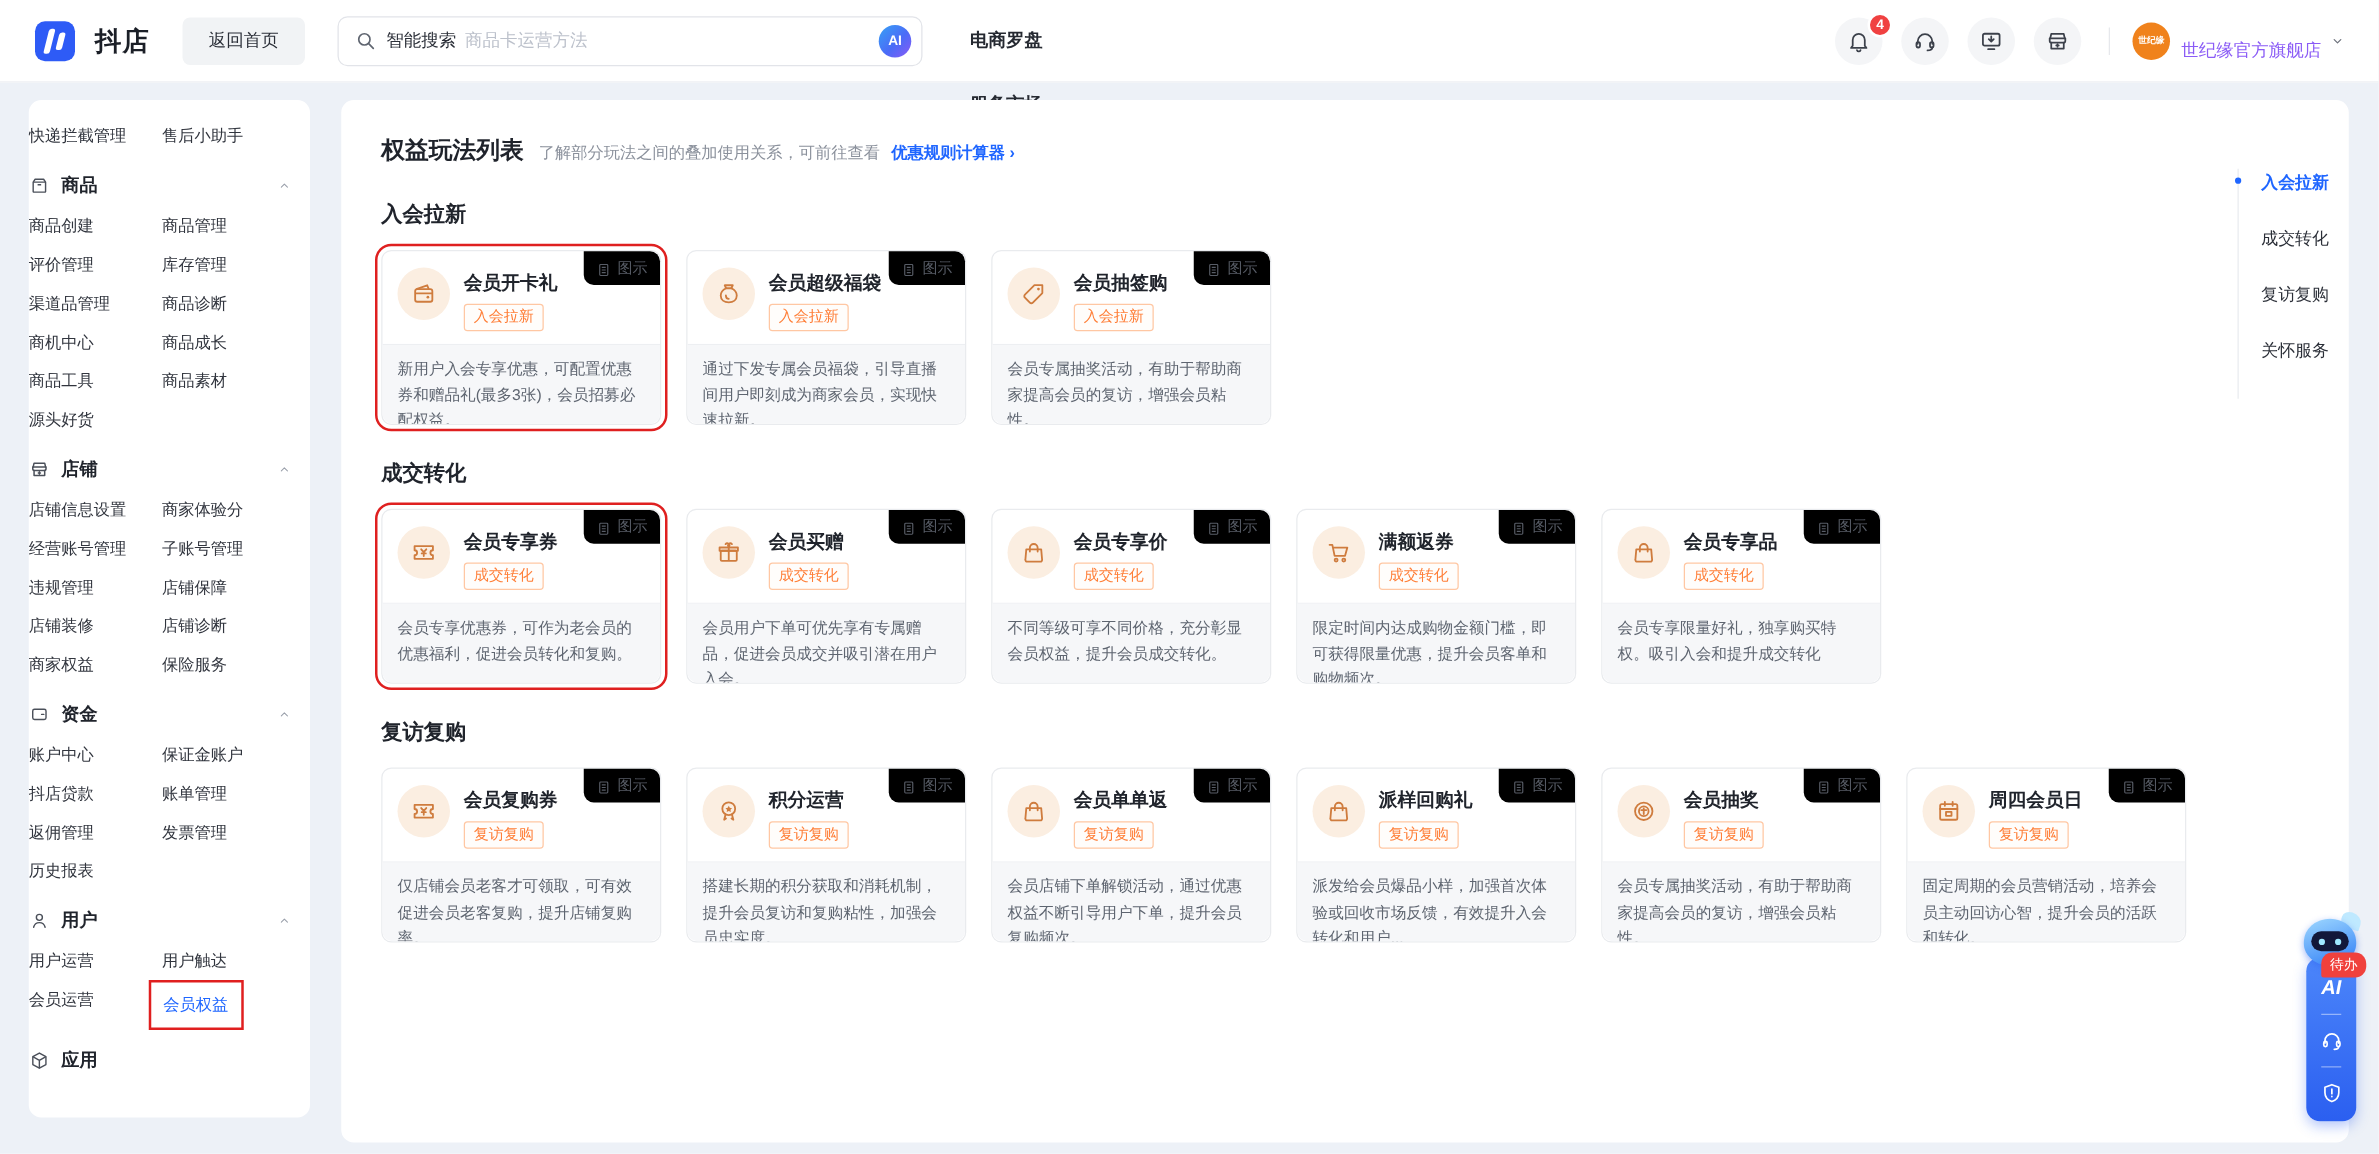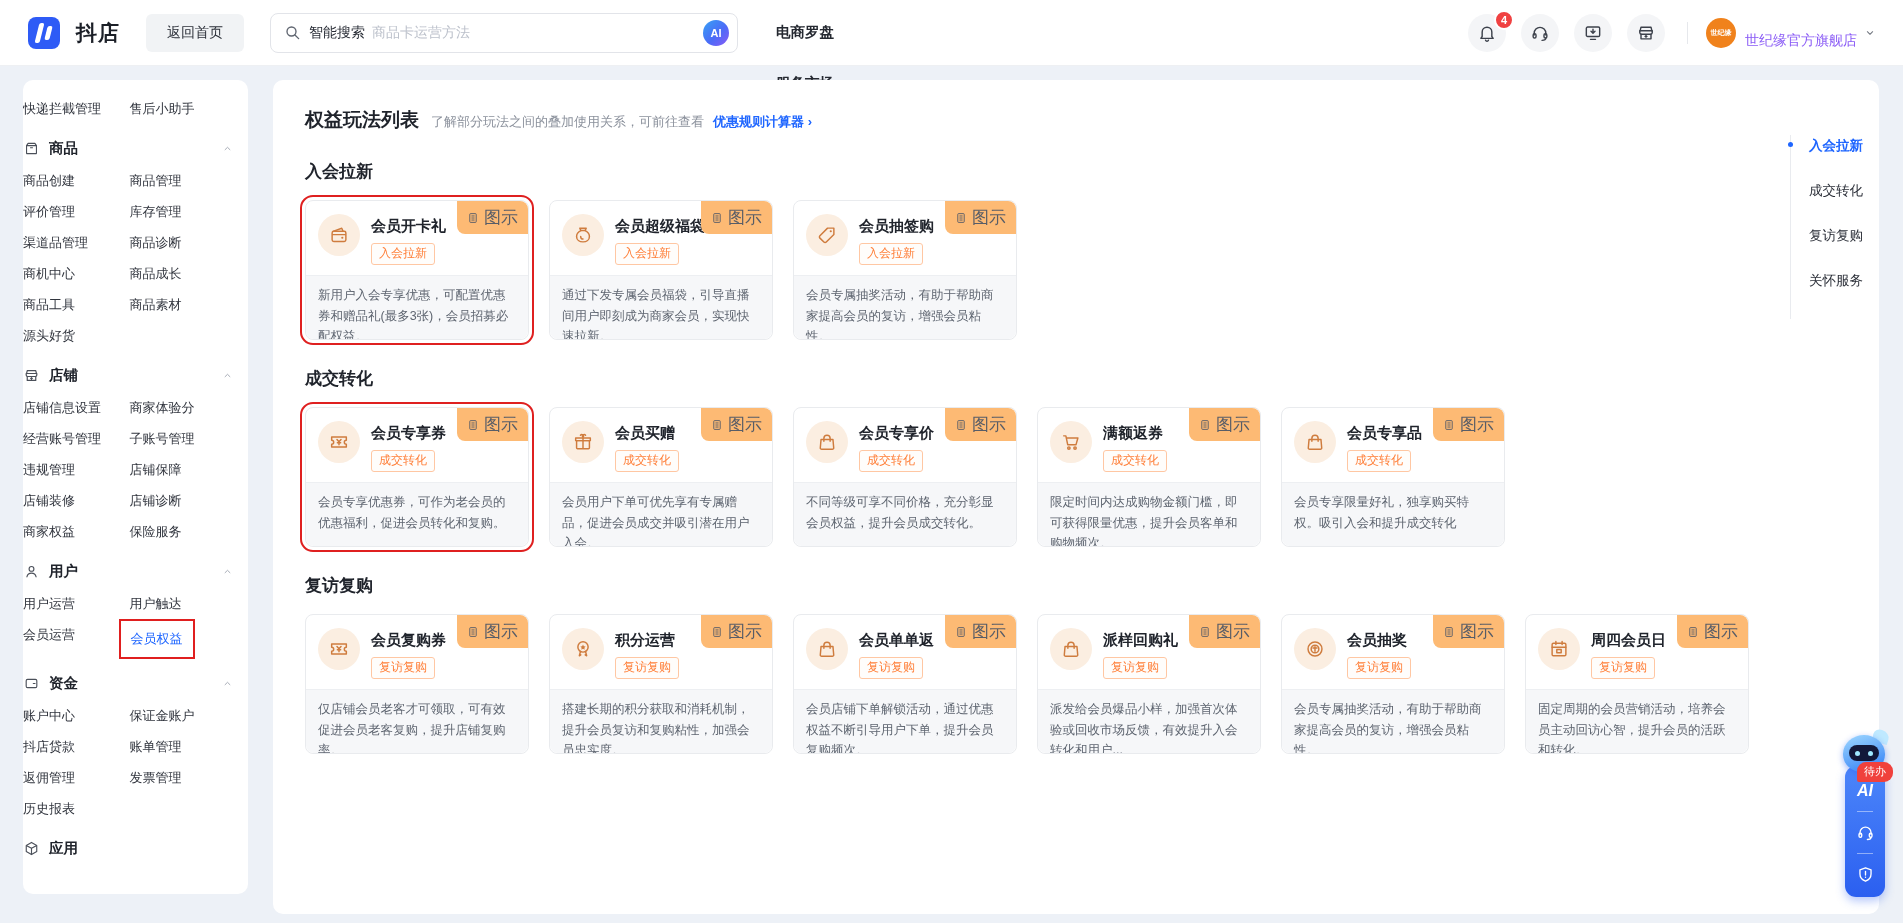--- a/index.html
+++ b/index.html
@@ -48,21 +48,21 @@
   .main { flex:1; background:#fff; border-radius:10px; padding:27px 32px 20px; position:relative; height:834px; overflow:hidden; }
   .m-head { display:flex; align-items:baseline; gap:12px; }
   .m-title { font-size:19px; font-weight:700; color:#1f232b; }
   .m-sub { font-size:13px; color:#8b919c; }
   .m-link { font-size:13px; font-weight:700; color:#1f66ff; cursor:pointer; margin-left:-3px; white-space:nowrap; }
   .play-section { margin-top:27px; }
   .sec-title { font-size:17px; font-weight:700; color:#20242c; margin-bottom:17px; }
   .card-grid { display:flex; flex-wrap:wrap; gap:20px; }
   .play-card { width:224px; border:1px solid #e9ebee; border-radius:8px; background:#fff; position:relative; cursor:pointer; }
   .play-card.hl { outline:2px solid #df2020; outline-offset:3px; }
-  .demo-btn { position:absolute; top:0; right:0; background:#fdba74; border:none; border-radius:0 8px 0 8px; color:#585d67; font-size:17px; font-family:inherit; display:flex; align-items:center; gap:4px; padding:5px 10px 5px 9px; cursor:pointer; }
+  .demo-btn { position:absolute; top:0; right:0; background:#000000; border:none; border-radius:0 8px 0 8px; color:#585d67; font-size:12px; font-family:inherit; display:flex; align-items:flex-end; gap:4px; padding:5px 10px 5px 9px; cursor:pointer; }
   .card-top { display:flex; gap:11px; padding:13px 12px 10px; align-items:flex-start; min-height:66px; }
   .card-ico { width:42px; height:42px; border-radius:50%; background:#fbeee1; display:grid; place-items:center; color:#cf7c3e; flex:none; }
   .card-name { font-size:15px; font-weight:700; color:#20242c; margin:3px 0 7px; }
   .card-tag { display:inline-block; font-size:12px; color:#ff7e37; border:1px solid #ffc7a3; background:#fffdfb; border-radius:3px; padding:1px 7px 2px; }
   .card-desc { border-top:1px solid #edeff2; background:#f6f7f9; border-radius:0 0 8px 8px; padding:9px 12px 11px; font-size:12.5px; line-height:1.65; color:#5e6570; height:64px; overflow:hidden; }
 
   
   .anchor-nav { position:absolute; top:55px; right:16px; border-left:1px solid #e9ebef; padding:2px 0 2px 18px; }
   .anchor-item { display:block; font-size:13.5px; color:#2b2f38; margin-bottom:27px; cursor:pointer; position:relative; text-decoration:none; white-space:nowrap; }
   .anchor-item.active { color:#1f66ff; font-weight:600; }
@@ -316,62 +316,62 @@
 
   <li><span>商家权益</span></li>
 
   <li><span>保险服务</span></li>
 </ul>
   </div>
 
   <div class="side-section">
     <div class="side-head">
       <svg class="s-ico" width="17" height="17" viewBox="0 0 24 24">
+              <use href="#i-money"></use>
+            </svg>
+      <span class="s-title">资金</span>
+      <svg class="s-chev" width="13" height="13" viewBox="0 0 24 24">
+              <use href="#i-chev-up"></use>
+            </svg>
+    </div>
+    <ul class="side-list">
+  <li><span>账户中心</span></li>
+
+  <li><span>保证金账户</span></li>
+
+  <li><span>抖店贷款</span></li>
+
+  <li><span>账单管理</span></li>
+
+  <li><span>返佣管理</span></li>
+
+  <li><span>发票管理</span></li>
+
+  <li><span>历史报表</span></li>
+</ul>
+  </div>
+
+  <div class="side-section">
+    <div class="side-head">
+      <svg class="s-ico" width="17" height="17" viewBox="0 0 24 24">
               <use href="#i-user"></use>
             </svg>
       <span class="s-title">用户</span>
       <svg class="s-chev" width="13" height="13" viewBox="0 0 24 24">
               <use href="#i-chev-up"></use>
             </svg>
     </div>
     <ul class="side-list">
   <li><span>用户运营</span></li>
 
   <li><span>用户触达</span></li>
 
   <li><span>会员运营</span></li>
 
   <li class="active"><span>会员权益</span></li>
-</ul>
-  </div>
-
-  <div class="side-section">
-    <div class="side-head">
-      <svg class="s-ico" width="17" height="17" viewBox="0 0 24 24">
-              <use href="#i-money"></use>
-            </svg>
-      <span class="s-title">资金</span>
-      <svg class="s-chev" width="13" height="13" viewBox="0 0 24 24">
-              <use href="#i-chev-up"></use>
-            </svg>
-    </div>
-    <ul class="side-list">
-  <li><span>账户中心</span></li>
-
-  <li><span>保证金账户</span></li>
-
-  <li><span>抖店贷款</span></li>
-
-  <li><span>账单管理</span></li>
-
-  <li><span>返佣管理</span></li>
-
-  <li><span>发票管理</span></li>
-
-  <li><span>历史报表</span></li>
 </ul>
   </div>
 
   <div class="side-section">
     <div class="side-head">
       <svg class="s-ico" width="17" height="17" viewBox="0 0 24 24">
               <use href="#i-apps"></use>
             </svg>
       <span class="s-title">应用</span>
 

